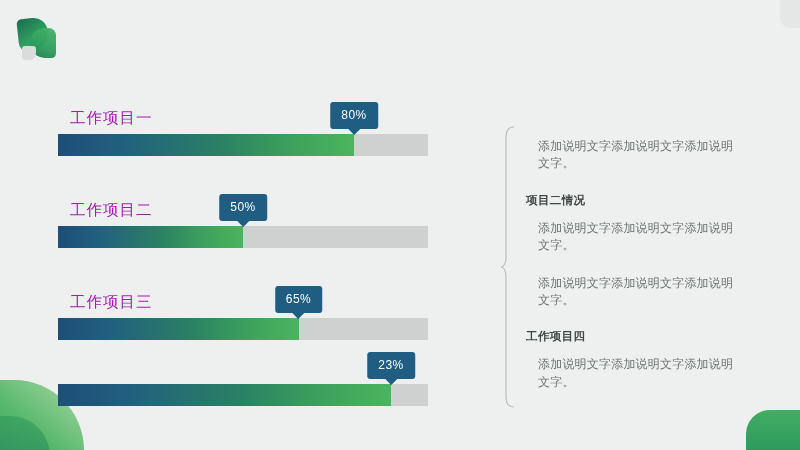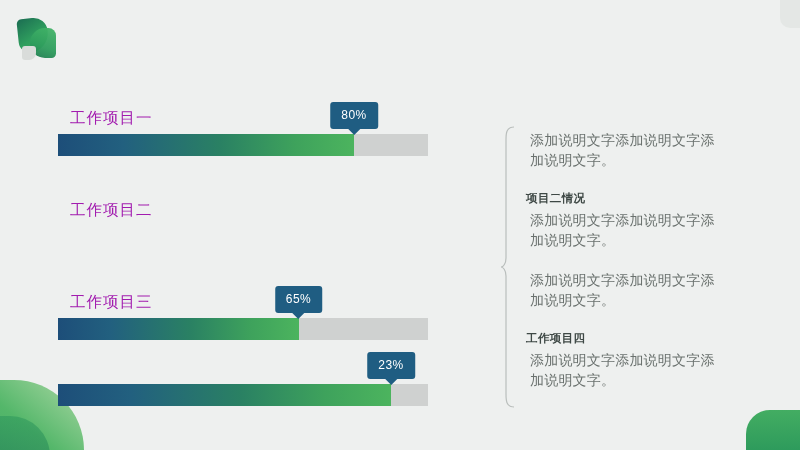--- a/index.html
+++ b/index.html
@@ -164,24 +164,24 @@
     margin-bottom: 20px;
   }
   .note-title {
     font-size: 11.5px;
     font-weight: bold;
     color: #3e4845;
     margin: 0 0 4px 0;
     letter-spacing: .4px;
   }
   .note-body {
-    font-size: 14px;
+    font-size: 12px;
     color: #6a716e;
     line-height: 1.45;
-    margin: 4px;
+    margin: 12px;
     width: 196px;
     letter-spacing: .2px;
   }
 </style>
 </head>
 <body>
 
 <div class="logo-mark">
   <div class="logo-blob-a"></div>
   <div class="logo-blob-b"></div>
@@ -197,20 +197,24 @@
   <div class="row">
     <div class="row-label">工作项目一</div>
     <div class="track">
       <div class="fill" style="width:80%"></div>
       <div class="callout" style="left:80%">80%</div>
     </div>
   </div>
 
   <div class="row">
     <div class="row-label">工作项目二</div>
+    <div class="track">
+      <div class="fill" style="width:50%"></div>
+      <div class="callout" style="left:50%">50%</div>
+    </div>
   </div>
 
   <div class="row">
     <div class="row-label">工作项目三</div>
     <div class="track">
       <div class="fill" style="width:65%"></div>
       <div class="callout" style="left:65%">65%</div>
     </div>
   </div>
 

